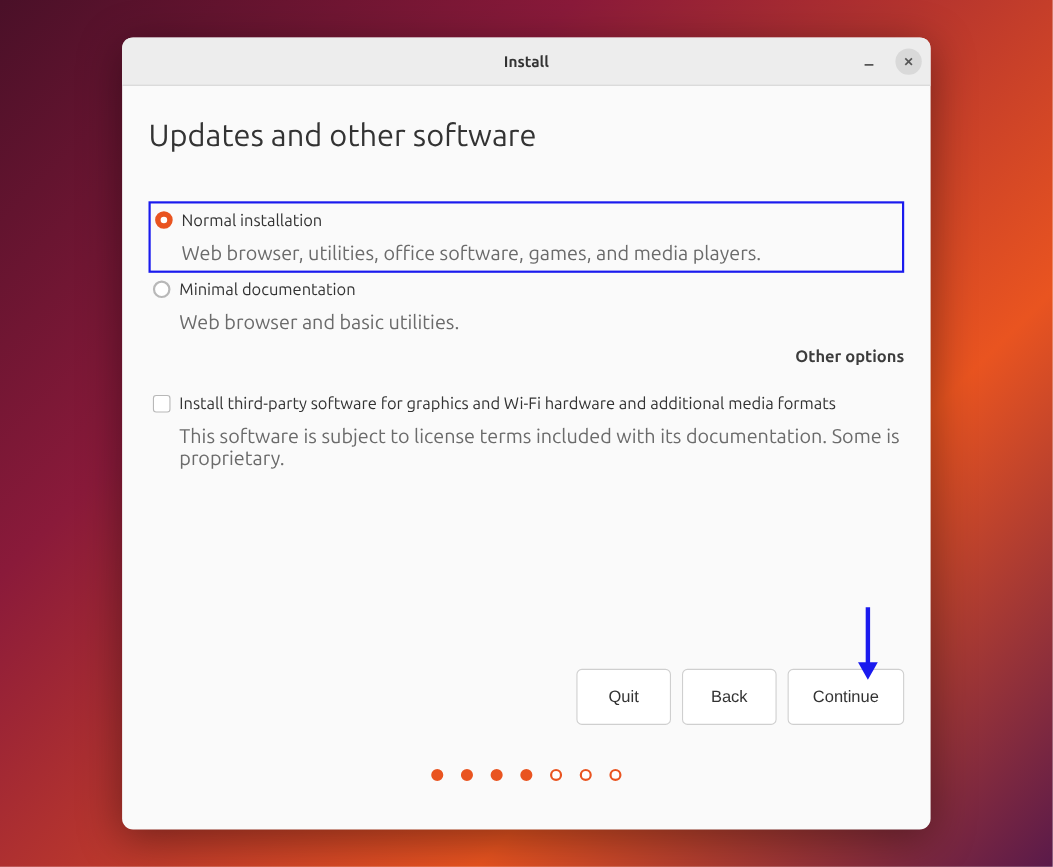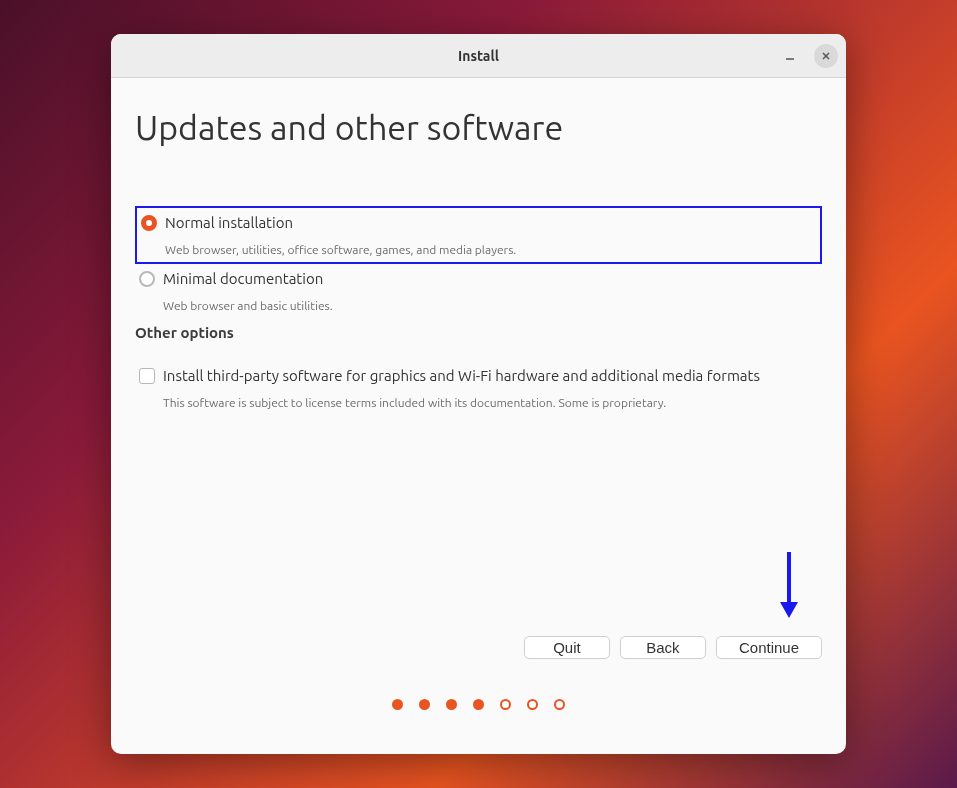--- a/index.html
+++ b/index.html
@@ -32,21 +32,21 @@
     display: flex; align-items: center; justify-content: center;
     font-size: 14px; color: #555; cursor: pointer;
   }
   .win-btn.close { background: #d9d9d9; }
   .win-btn svg { width: 12px; height: 12px; }
   .content {
     flex: 1; padding: 30px 24px 20px 24px;
     display: flex; flex-direction: column;
     position: relative;
   }
-  h1 { font-size: 34px; font-weight: 400; color: #333; margin-bottom: 60px; }
+  h1 { font-size: 28px; font-weight: 400; color: #333; margin-bottom: 44px; }
   .section-q { font-size: 15px; font-weight: 600; color: #333; margin-bottom: 8px; }
   .option-group { margin-bottom: 0; }
   .option-row {
     padding: 6px 4px 6px 4px;
     display: flex; flex-direction: column; gap: 12px;
   }
   .highlight-box { border: 2px solid #1a1aee; }
   .opt-head { display: flex; align-items: center; gap: 8px; }
   .radio {
     width: 16px; height: 16px; border-radius: 50%;
@@ -56,29 +56,29 @@
   .radio.selected { border-color: #e95420; background: #e95420; }
   .radio.selected::after {
     content: ""; position: absolute; top: 3px; left: 3px;
     width: 6px; height: 6px; border-radius: 50%; background: #fff;
   }
   .checkbox {
     width: 16px; height: 16px; border-radius: 3px;
     border: 1.5px solid #b8b8b8; background: #fff; flex-shrink: 0;
   }
   .opt-label { font-size: 15px; color: #333; }
-  .opt-desc { font-size: 12px; color: #6b6b6b; padding-left: 24px; }
-  .section2-title { font-size: 15px; font-weight: 600; margin-top: 6px; margin-bottom: 6px; }
+  .opt-desc { font-size: 18px; color: #6b6b6b; padding-left: 24px; }
+  .section2-title { font-size: 15px; font-weight: 600; margin-top: 6px; margin-bottom: 6px; text-align: right; }
   .buttons {
     margin-top: auto;
     display: flex; gap: 10px; justify-content: flex-end;
     padding-bottom: 10px;
   }
   .btn {
-    min-width: 86px; padding: 2px 22px;
+    min-width: 86px; padding: 16px 22px;
     background: #fff; border: 1px solid #cfcfcf; border-radius: 5px;
     font-size: 15px; color: #333; cursor: pointer;
   }
   .dots {
     display: flex; gap: 16px; justify-content: center;
     padding: 30px 0 24px 0;
   }
   .dot {
     width: 11px; height: 11px; border-radius: 50%;
     border: 2px solid #e95420; background: #fff;

